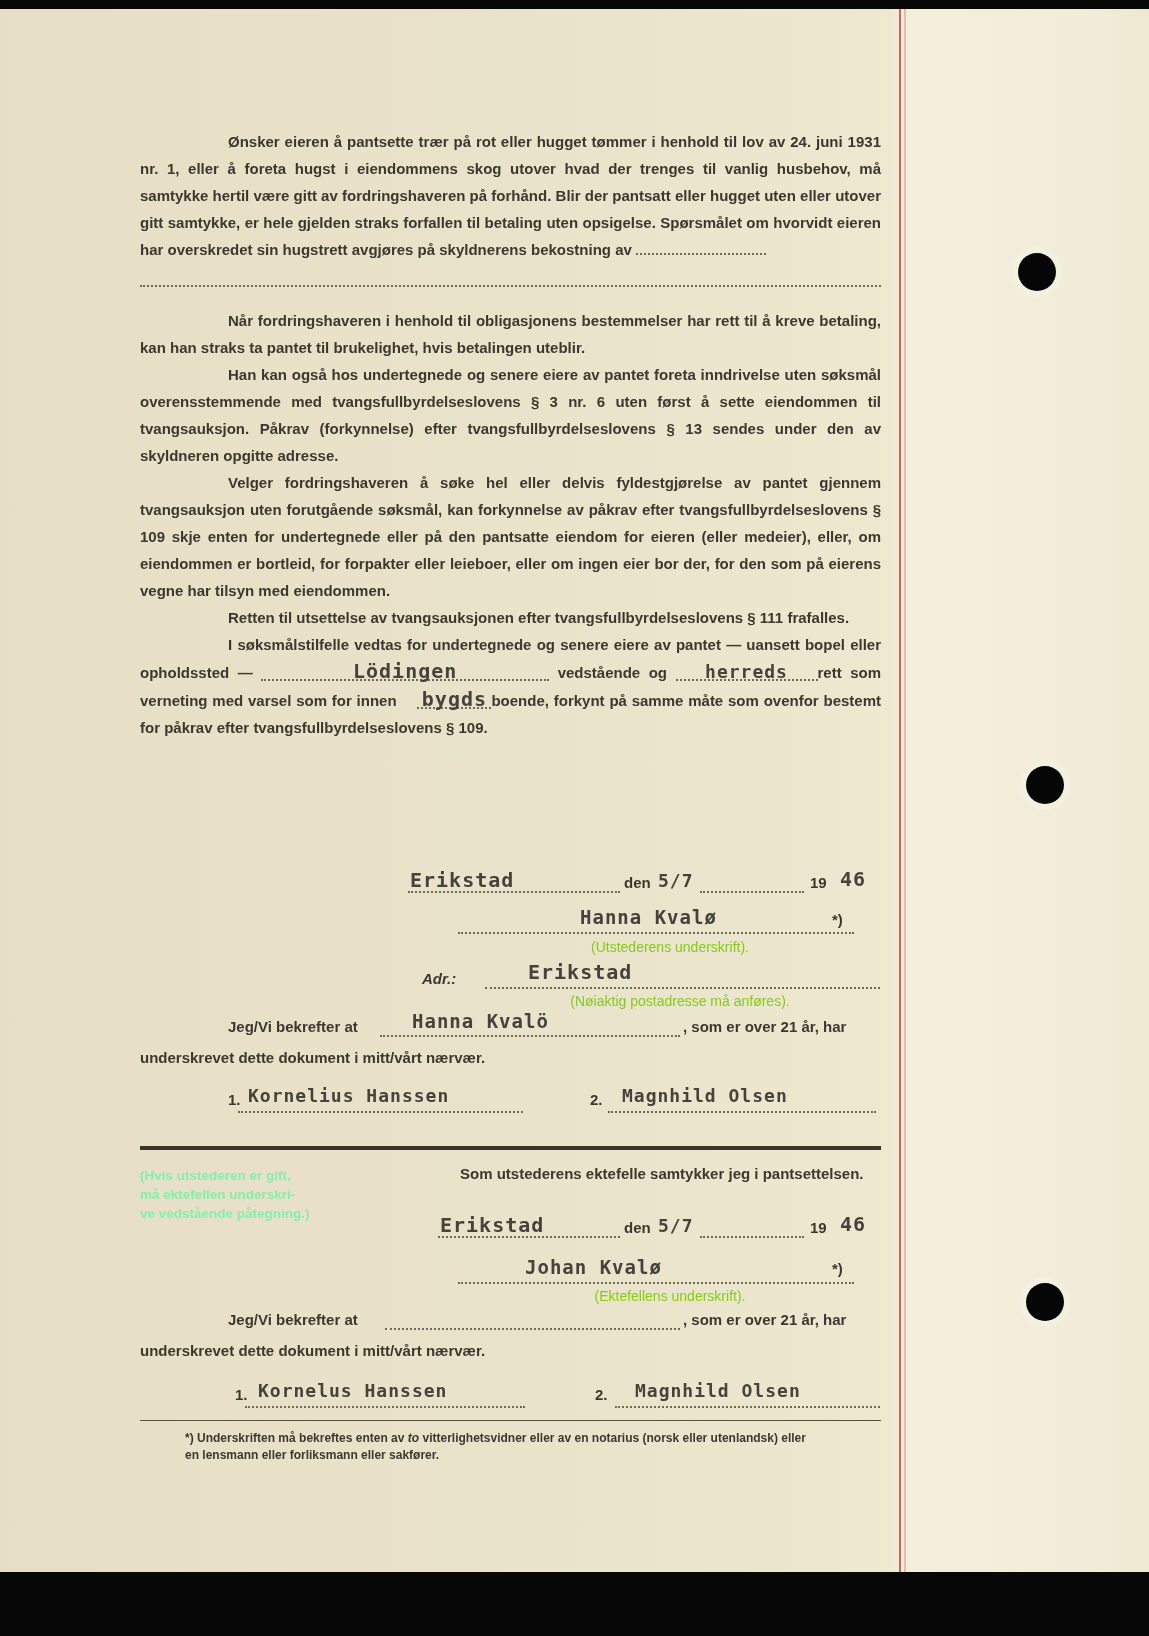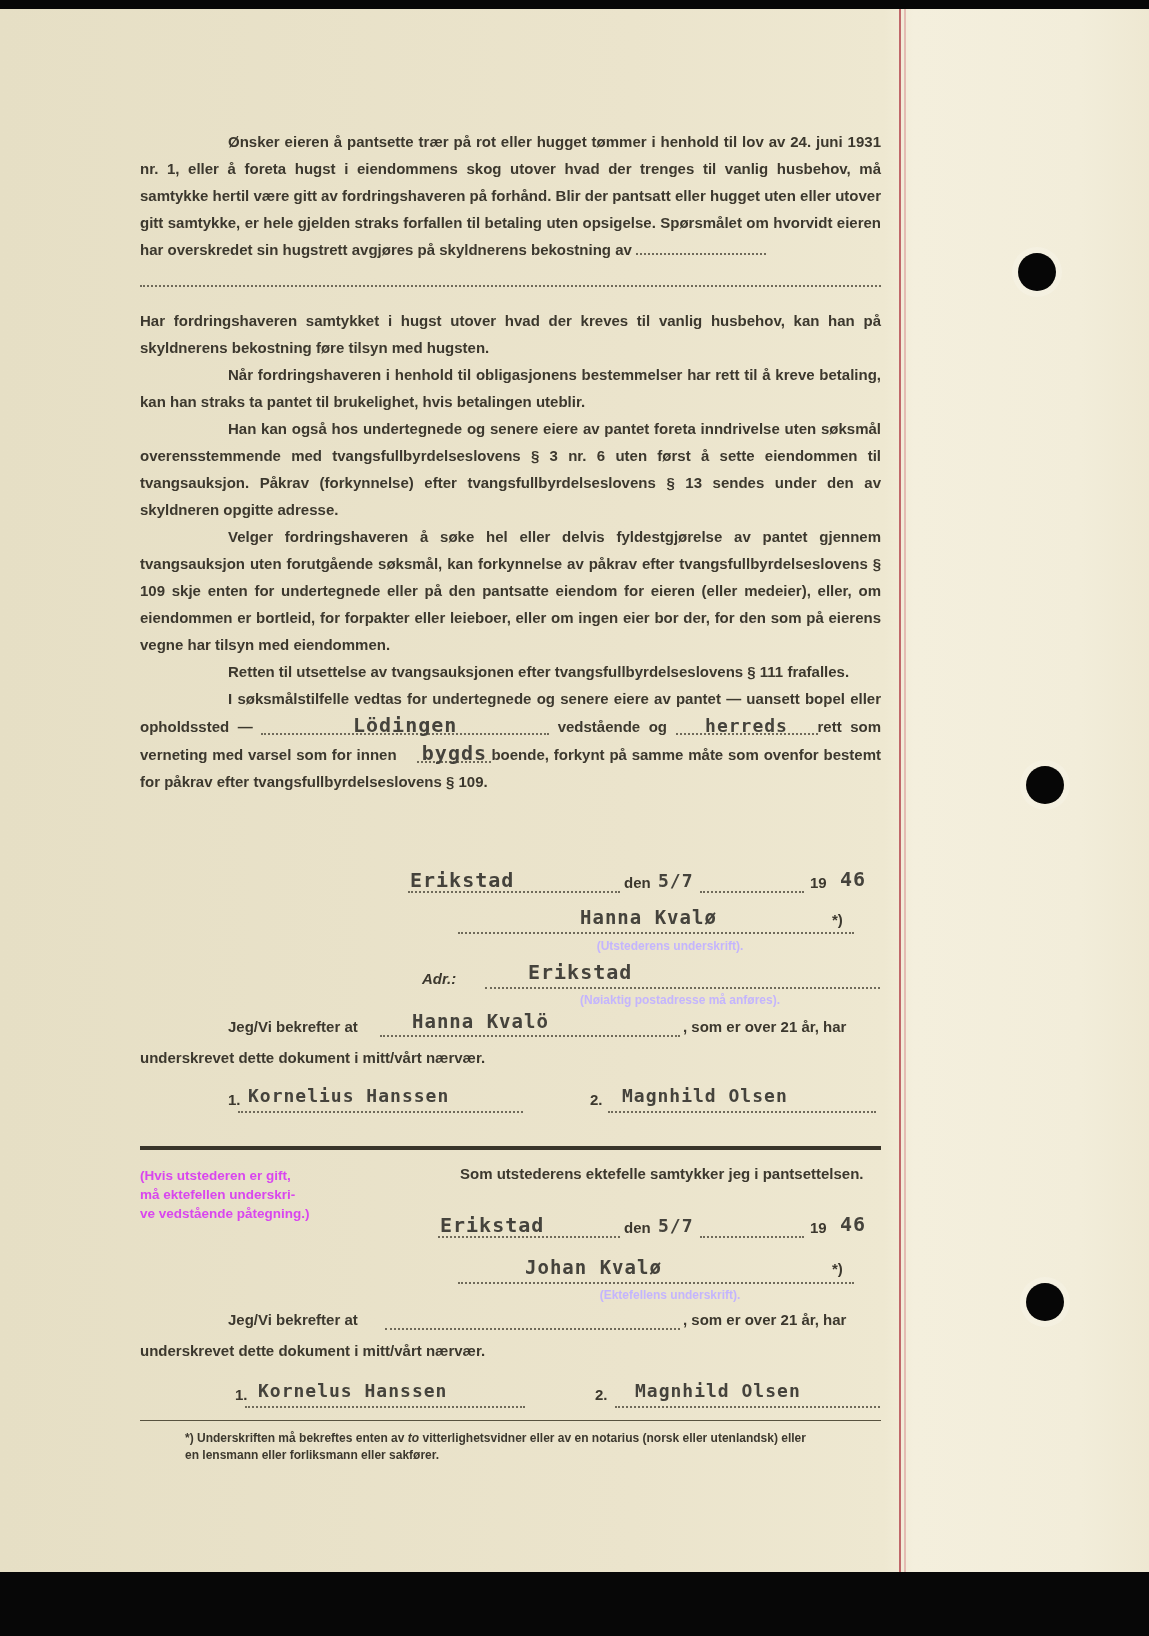--- a/index.html
+++ b/index.html
@@ -35,52 +35,51 @@
   .fillr{width:74px;margin-left:16px;}
 
   .typed{
     font-family:"DejaVu Sans Mono","Liberation Mono",monospace;
     font-weight:bold;color:#45433c;font-size:18px;letter-spacing:1px;white-space:nowrap;
   }
   .typed.big{font-size:20px;}
 
   .abs{position:absolute;}
   .lbl{font-weight:bold;font-size:15px;color:#3c382e;white-space:nowrap;}
-  .cap{font-weight:bold;font-size:12px;color:#c4b5fd;text-align:center;}
+  .cap{font-weight:normal;font-size:14px;color:#84cc16;text-align:center;}
   .dots{position:absolute;height:0;border-bottom:2px dotted #6f6a5a;}
 
   #sig1{position:absolute;left:140px;top:863px;width:741px;height:283px;color:#3c382e;}
   #rule-divider{position:absolute;left:140px;top:1146px;width:741px;height:4px;background:#39352a;}
   #sig2{position:absolute;left:140px;top:1158px;width:741px;height:260px;color:#3c382e;}
   #footnote{
     position:absolute;left:140px;top:1420px;width:741px;
     border-top:1px solid #57523f;padding-top:9px;
     font-weight:bold;font-size:12px;line-height:17px;color:#3c382e;
   }
   #footnote .fn-body{padding-left:45px;}
   .it{font-style:italic;}
   .note-line{display:block;}
-  .smallnote{font-weight:bold;font-size:13.5px;line-height:19px;color:#d946ef;}
+  .smallnote{font-weight:bold;font-size:13.5px;line-height:19px;color:#86efac;}
 </style>
 </head>
 <body>
 
 <div class="paper">
   <div class="redline soft"></div>
   <div class="redline main"></div>
 
   <div class="hole h1"></div>
   <div class="hole h2"></div>
   <div class="hole h3"></div>
 </div>
 
 <div class="content">
   <p class="ind"><span>Ønsker eieren å pantsette trær på rot eller hugget tømmer i henhold til lov av 24. juni 1931 nr. 1, eller å foreta hugst i eiendommens skog utover hvad der trenges til vanlig husbehov, må samtykke hertil være gitt av fordringshaveren på forhånd. Blir der pantsatt eller hugget uten eller utover gitt samtykke, er hele gjelden straks forfallen til betaling uten opsigelse. Spørsmålet om hvorvidt eieren har overskredet sin hugstrett avgjøres på skyldnerens bekostning av</span> <span class="dotfill"></span></p>
   <div class="dotrule"></div>
-  <p>Har fordringshaveren samtykket i hugst utover hvad der kreves til vanlig husbehov, kan han på skyldnerens bekostning føre tilsyn med hugsten.</p>
   <p class="ind">Når fordringshaveren i henhold til obligasjonens bestemmelser har rett til å kreve betaling, kan han straks ta pantet til brukelighet, hvis betalingen uteblir.</p>
   <p class="ind">Han kan også hos undertegnede og senere eiere av pantet foreta inndrivelse uten søksmål overensstemmende med tvangsfullbyrdelseslovens § 3 nr. 6 uten først å sette eiendommen til tvangsauksjon. Påkrav (forkynnelse) efter tvangsfullbyrdelseslovens § 13 sendes under den av skyldneren opgitte adresse.</p>
   <p class="ind">Velger fordringshaveren å søke hel eller delvis fyldestgjørelse av pantet gjennem tvangsauksjon uten forutgående søksmål, kan forkynnelse av påkrav efter tvangsfullbyrdelseslovens § 109 skje enten for undertegnede eller på den pantsatte eiendom for eieren (eller medeier), eller, om eiendommen er bortleid, for forpakter eller leieboer, eller om ingen eier bor der, for den som på eierens vegne har tilsyn med eiendommen.</p>
   <p class="ind">Retten til utsettelse av tvangsauksjonen efter tvangsfullbyrdelseslovens § 111 frafalles.</p>
   <p class="ind">
     <span>I søksmålstilfelle vedtas for undertegnede og senere eiere av pantet — uansett bopel eller opholdssted —</span>
     <span class="fill fillv"><span class="typed big">Lödingen</span></span>
     <span>vedstående og</span>
     <span class="fill fillc"><span class="typed">herreds</span></span><span>rett</span>
     <span>som verneting med varsel som for innen</span>

